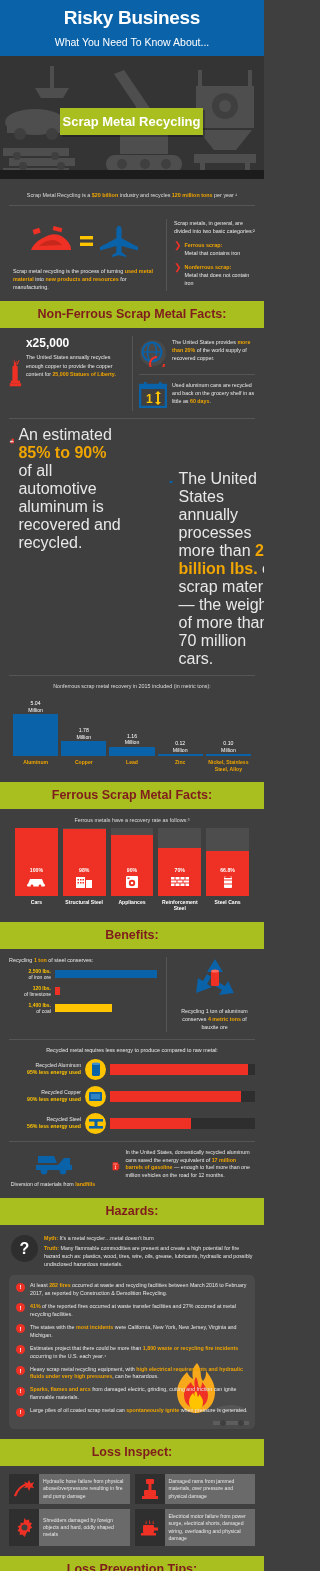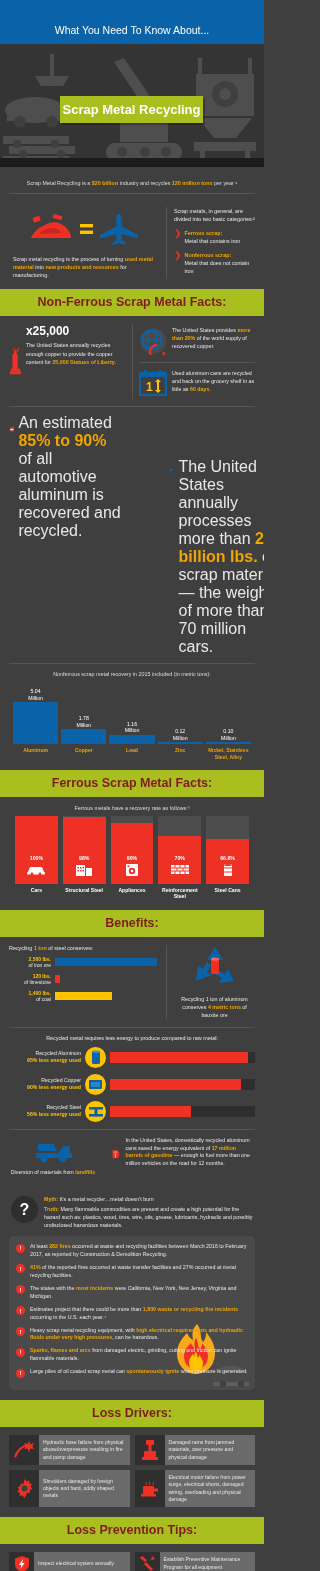--- a/index.html
+++ b/index.html
@@ -7,21 +7,21 @@
     width:264px; height:1571px;
     font-family:"Liberation Sans", sans-serif;
     background:#3f3f3f; color:#e8e8e8;
     overflow:hidden;
   }
   .page { width:264px; position:relative; }
 
   
   .hdr { background:#0a62a9; text-align:center; padding:7px 0 8px; }
   .hdr h1 { font-size:19px; font-weight:bold; color:#fff; letter-spacing:-.3px; }
-  .hdr h2 { font-size:10.5px; font-weight:normal; color:#fff; margin-top:17px; }
+  .hdr h2 { font-size:10.5px; font-weight:normal; color:#fff; margin-top:7px; }
 
   .hero { position:relative; height:123px; background:#343434; overflow:hidden;padding-left:45px; }
   .hero .silh { position:absolute; fill:#4e4e4e; }
   .hero-badge {
     position:absolute; left:60px; top:52px; width:143px;
     background:#a9bf1f; color:#fff; text-align:center;
     font-size:13px; font-weight:bold; padding:6px 0;
     box-shadow:2px 2px 0 rgba(0,0,0,.25);
   }
   .hero-base { position:absolute; left:0; bottom:0; width:100%; height:9px; background:#1c1c1c; }
@@ -121,20 +121,21 @@
   .tip { display:flex; align-items:stretch; }
   .tip .ic { width:25px; background:#2f2f2f; display:flex; align-items:center; justify-content:center; flex:0 0 25px; }
   .tip p { font-size:5.1px; line-height:1.45; padding:4px; background:#6a6a6a; flex:1; display:flex; align-items:center; }
 </style>
 </head>
 <body>
 
 <div class="page">
 
   <div class="hdr">
+    <h1>Risky Business</h1>
     <h2>What You Need To Know About...</h2>
   </div>
 
   <div class="hero">
     <svg class="silh" style="left:-5px;top:8px;" width="160" height="110" viewBox="0 0 160 110">
       <path fill="#4e4e4e" d="M55 2h4v22h-4z"></path>
       <path fill="#4e4e4e" d="M40 24h34l-6 10H46z"></path>
       <ellipse fill="#4e4e4e" cx="40" cy="58" rx="30" ry="13"></ellipse>
       <path fill="#4e4e4e" d="M12 60h56v9H12z"></path>
       <circle fill="#3f3f3f" cx="25" cy="70" r="6"></circle>
@@ -503,20 +504,23 @@
           <rect x="5" y="7" width="14" height="6" fill="#f46c60"></rect>
           <path d="M9 18l3-3 3 3-2 0 0 4-2 0 0-4z" fill="#fff"></path>
           <path d="M15 26l-3 3-3-3 2 0 0-4 2 0 0 4z" fill="#fff"></path>
           <path d="M22 10h4v16a2 2 0 0 1-4 0z" fill="#ee3124"></path>
         </svg>
         <p><span>In the United States, domestically recycled aluminum cans saved the energy equivalent of </span><span class="o">17 million barrels of gasoline</span><span> — enough to fuel more than one million vehicles on the road for 12 months.</span></p>
       </div>
     </div>
   </div>
 
+  <div class="band">
+    <h3>Hazards:</h3>
+  </div>
   <div class="sec">
     <div class="myth">
       <div class="qmark">?</div>
       <div>
         <p><span class="o">Myth:</span><span> It's a metal recycler…metal doesn't burn</span></p>
         <p style="margin-top:2px"><span class="o">Truth:</span><span> Many flammable commodities are present and create a high potential for fire hazard such as: plastics, wood, tires, wire, oils, grease, lubricants, hydraulic and possibly undisclosed hazardous materials.</span></p>
       </div>
     </div>
     <div class="haz-card">
       <svg class="fire-art" width="86" height="70" viewBox="0 0 86 70">
@@ -556,21 +560,21 @@
           </div>
           <div class="hz">
             <div class="ex">!</div>
             <p>Large piles of oil coated scrap metal can <span class="o">spontaneously ignite</span> when pressure is generated.</p>
           </div>
         </div>
     </div>
   </div>
 
   <div class="band">
-    <h3>Loss Drivers:</h3>
+    <h3>Loss Inspect:</h3>
   </div>
   <div class="sec">
     <div class="cards" id="lossdrivers">
         <div class="card">
           <div class="ic">
             <svg width="20" height="18" viewBox="0 0 20 18">
               <path d="M1 16c3-8 8-11 13-12" stroke="#ee3124" stroke-width="2.2" fill="none"></path>
               <path fill="#ee3124" d="M15 0l1.6 3.4L20 2l-1.6 3.6L20 8l-3.6-.6L15 11l-1.4-3.4L10 8l2-2.6L10 2l3.6 1z"></path>
             </svg>
           </div>

